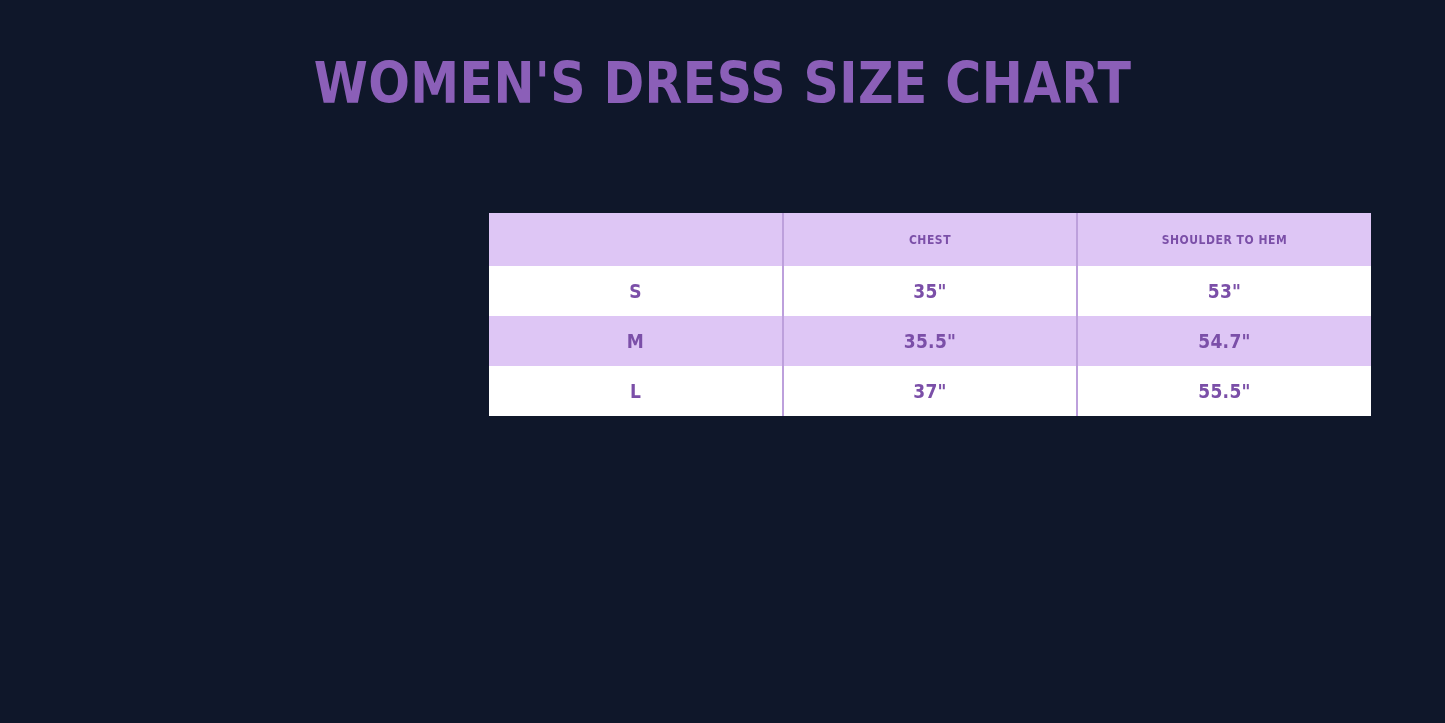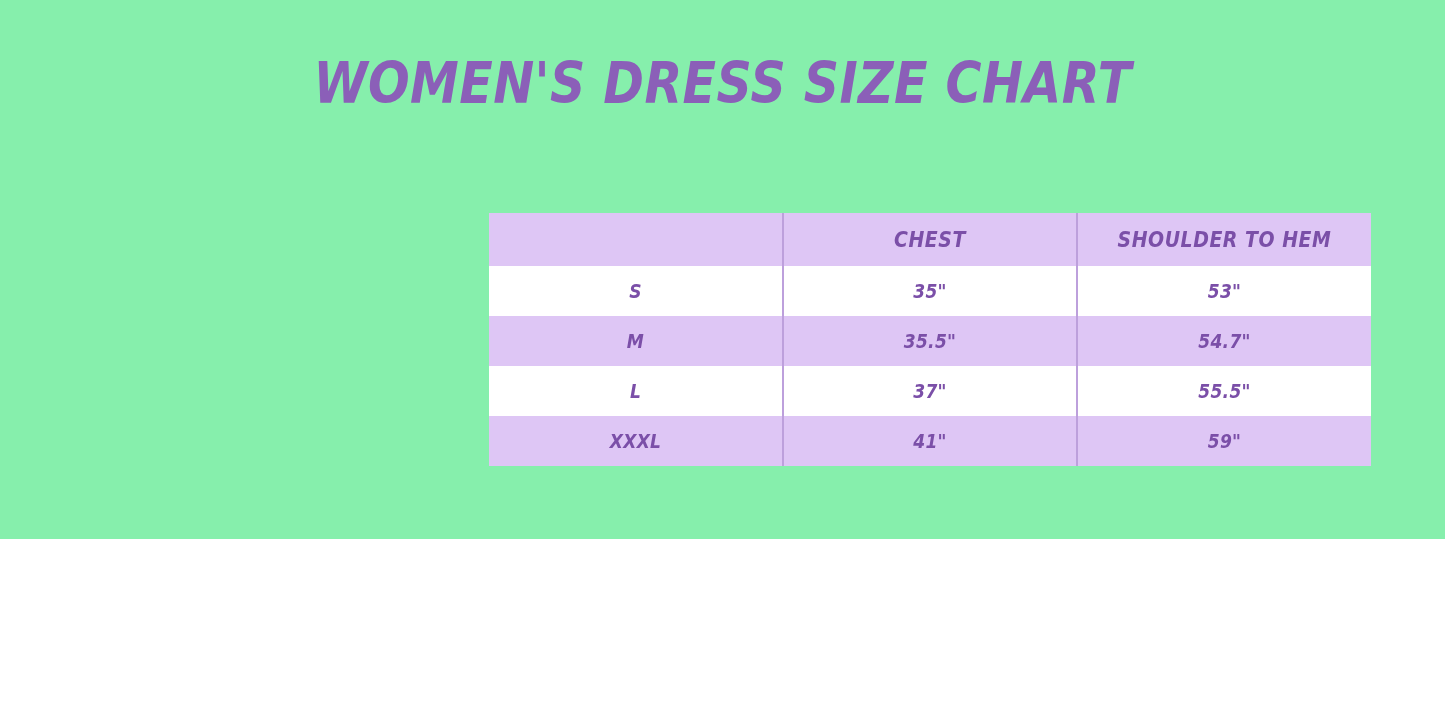--- a/index.html
+++ b/index.html
@@ -12,23 +12,22 @@
     width: 1445px;
     height: 723px;
     overflow: hidden;
     font-family: "Liberation Sans", sans-serif;
     -webkit-font-smoothing: antialiased;
   }
 
   .page {
     position: relative;
     width: 1445px;
-    height: 539px;
-    background: #86efac;
-    font-style: italic;
+    height: 723px;
+    background: #0f172a;
   }
 
   
   .chart-title {
     position: absolute;
     left: 0;
     top: 52px;
     width: 1445px;
     text-align: center;
     color: #8b5fb8;
@@ -67,21 +66,21 @@
     font-family: "DejaVu Sans", "Liberation Sans", sans-serif;
     font-weight: 700;
     font-size: 19px;
     letter-spacing: 0.3px;
     white-space: nowrap;
   }
 
   .size-table thead th {
     height: 53px;
     background: #dec6f5;
-    font-size: 21px;
+    font-size: 12px;
     letter-spacing: 0.6px;
   }
 
   
   .size-table tbody tr:nth-child(odd)  td { background: #ffffff; }
   .size-table tbody tr:nth-child(even) td { background: #dec6f5; }
 
   
   .size-table th.divider-left,
   .size-table td.divider-left {
@@ -155,28 +154,17 @@
         <td class="divider-left">
           <span class="cell-inner">37"</span>
         </td>
         <td class="divider-left">
           <span class="cell-inner">55.5"</span>
         </td>
       </tr>
 
 
 
-      <tr>
-        <td>
-          <span class="cell-inner">XXXL</span>
-        </td>
-        <td class="divider-left">
-          <span class="cell-inner">41"</span>
-        </td>
-        <td class="divider-left">
-          <span class="cell-inner">59"</span>
-        </td>
-      </tr>
 
     </tbody>
   </table>
 
 </div>
 
 </body></html>

